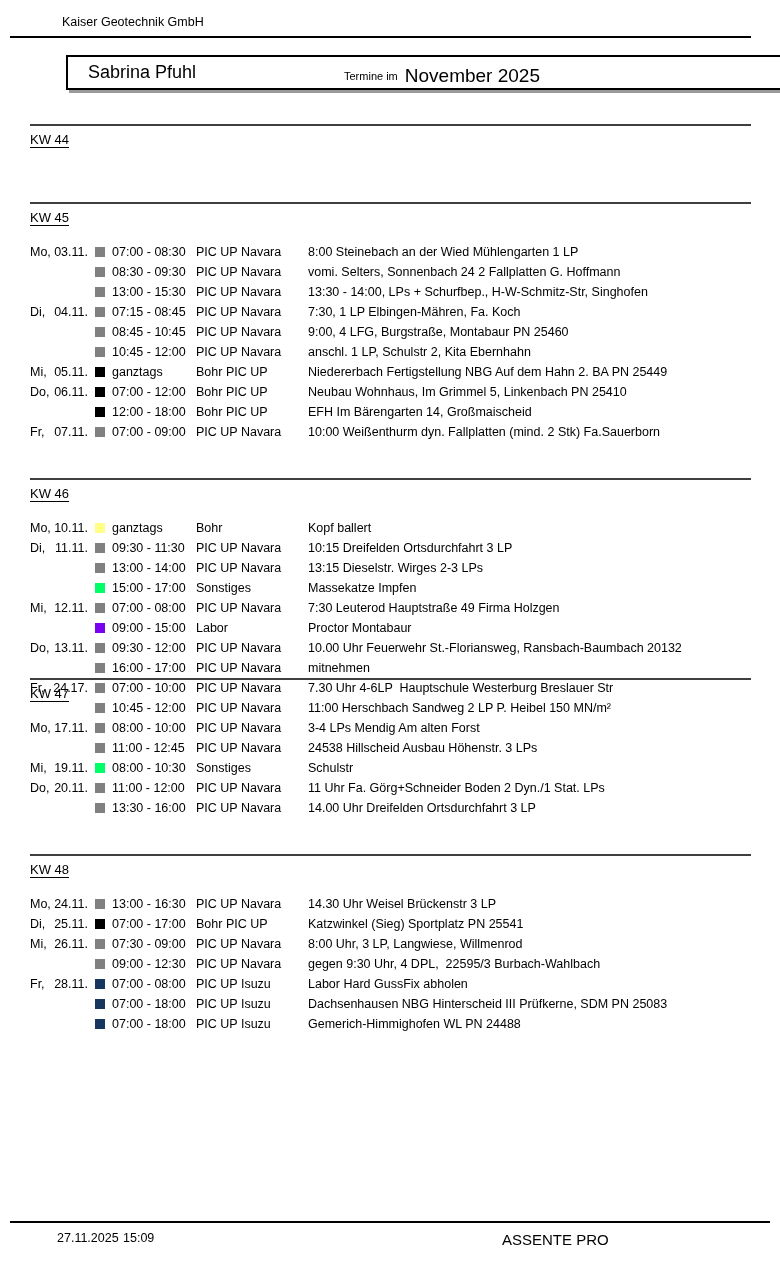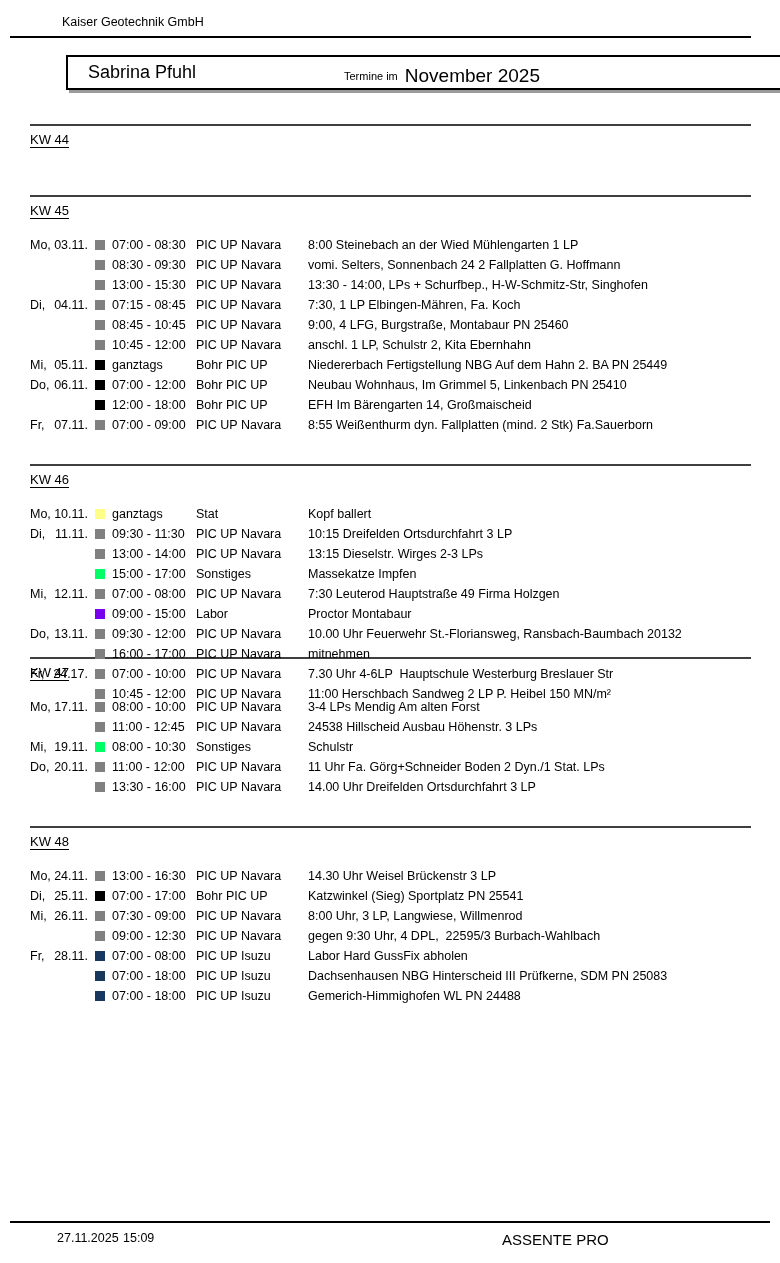--- a/index.html
+++ b/index.html
@@ -11,21 +11,21 @@
   .header-rule{position:absolute;left:10px;top:36px;width:741px;border-top:2px solid #000;}
   .titlebox{
     position:absolute;left:18px;top:55px;width:715px;height:31px;
     border:2px solid #000;background:#fff;box-shadow:3px 3px 0 #9a9a9a;margin-left:48px;
   }
   .person{position:absolute;left:20px;top:5px;font-size:18px;}
   .title-right{position:absolute;left:276px;top:0;height:14px;display:flex;align-items:baseline;padding-top:6px;box-sizing:border-box;}
   .title-prefix{font-size:11px;}
   .title-month{font-size:19px;margin-left:7px;position:relative;top:2px;}
   #sections{position:absolute;left:0;top:124px;width:780px;}
-  .section{box-sizing:border-box;border-top:2px solid #3f3f3f;margin:0 29px 9px 30px;padding-top:4px;}
+  .section{box-sizing:border-box;border-top:2px solid #3f3f3f;margin:0 29px 16px 30px;padding-top:4px;}
   #sections .section:nth-child(1){height:62px;}
   #sections .section:nth-child(2){height:260px;}
   #sections .section:nth-child(3){height:184px;}
   #sections .section:nth-child(4){height:160px;}
   #sections .section:nth-child(5){height:auto;}
   .kw{display:inline-block;font-size:13px;text-decoration:underline;text-underline-offset:3px;}
   .rows{margin-top:16px;}
   .row{height:20px;display:flex;align-items:center;font-size:12.5px;}
   .day{width:58px;display:flex;justify-content:space-between;flex:none;}
   .sq{width:10px;height:10px;margin-left:7px;flex:none;}
@@ -160,36 +160,36 @@
   </div>
 
   <div class="row">
     <span class="day">
       <span>Fr,</span>
       <span>07.11.</span>
     </span>
     <span class="sq" style="background: rgb(128, 128, 128);"></span>
     <span class="time">07:00 - 09:00</span>
     <span class="cat">PIC UP Navara</span>
-    <span class="desc">8:55 Weißenthurm dyn. Fallplatten (mind. 2 Stk) Fa.Sauerborn</span>
+    <span class="desc">10:00 Weißenthurm dyn. Fallplatten (mind. 2 Stk) Fa.Sauerborn</span>
   </div>
 </div>
   </div>
 
   <div class="section">
     <span class="kw">KW 46</span>
     <div class="rows">
   <div class="row">
     <span class="day">
       <span>Mo,</span>
       <span>10.11.</span>
     </span>
     <span class="sq" style="background: rgb(255, 255, 135);"></span>
     <span class="time">ganztags</span>
-    <span class="cat">Stat</span>
+    <span class="cat">Bohr</span>
     <span class="desc">Kopf ballert</span>
   </div>
 
   <div class="row">
     <span class="day">
       <span>Di,</span>
       <span>11.11.</span>
     </span>
     <span class="sq" style="background: rgb(128, 128, 128);"></span>
     <span class="time">09:30 - 11:30</span>

